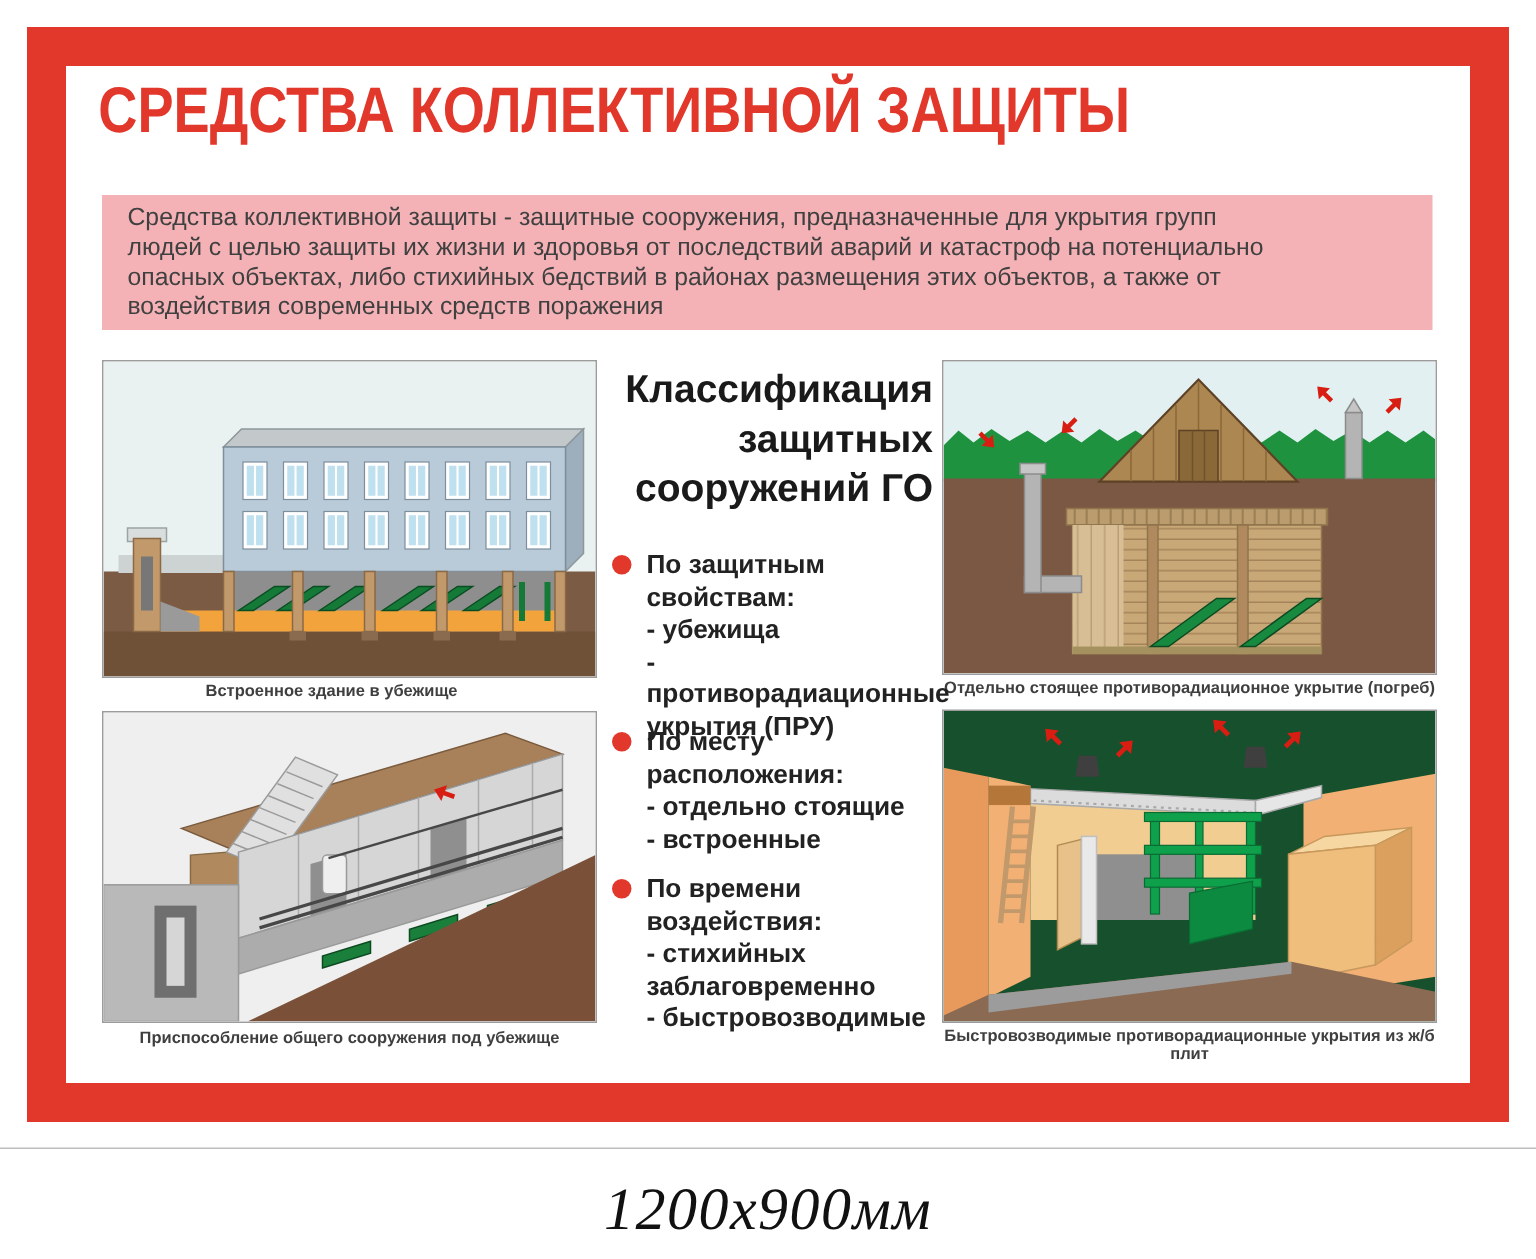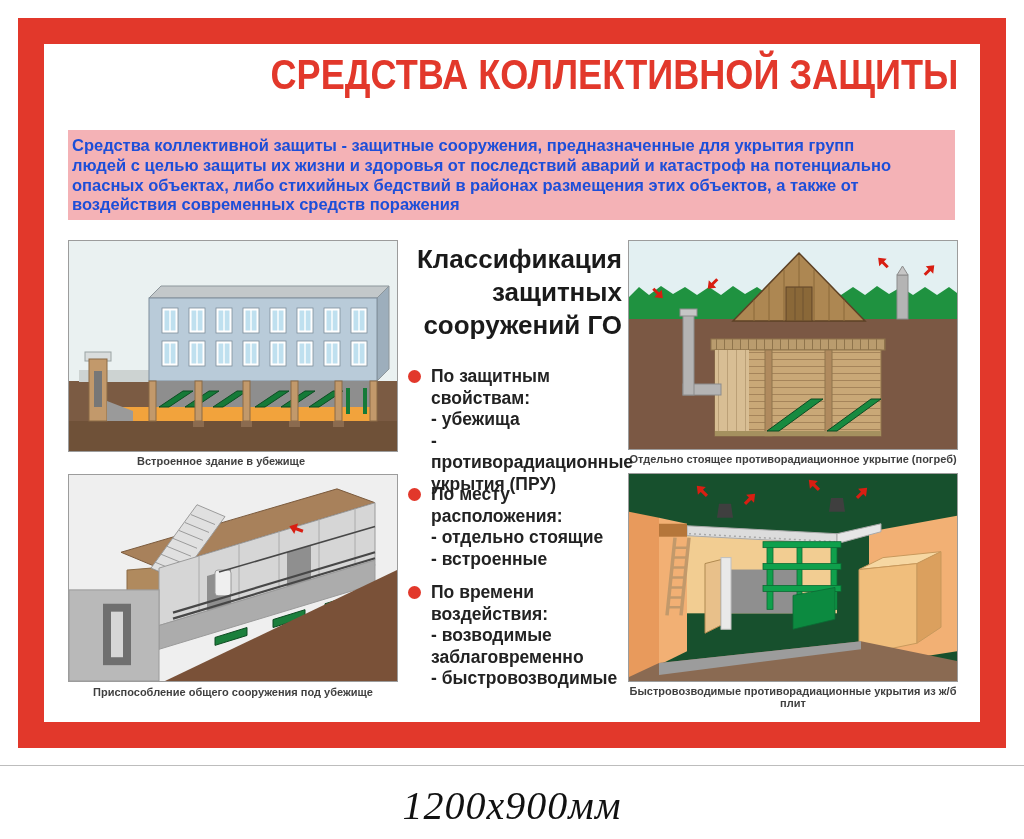--- a/index.html
+++ b/index.html
@@ -1,23 +1,23 @@
 <!DOCTYPE html>
 <html><head>
 <meta charset="utf-8">
 <style>
   *{margin:0;padding:0;box-sizing:border-box}
   html,body{background:#fff}
   body{font-family:"Liberation Sans",sans-serif}
   .stage{position:relative;width:1024px;height:839px;background:#fff;overflow:hidden}
   .poster{position:absolute;left:0;top:0;width:1024px;height:766px;background:#fff;border-bottom:1px solid #BDBDBD}
   .frame{position:absolute;left:18px;top:18px;width:988px;height:730px;border:26px solid #E2382B}
-  .title{position:absolute;left:0;top:53px;width:1024px;text-align:right;color:#E2382B;font-weight:bold;font-size:43px;line-height:1;white-space:nowrap}
+  .title{position:absolute;left:0;top:53px;width:1024px;text-align:left;color:#E2382B;font-weight:bold;font-size:43px;line-height:1;white-space:nowrap}
   .title span{display:inline-block;transform:scaleX(.84)}
-  .intro{position:absolute;left:68px;top:130px;width:887px;height:90px;background:#F4B2B6;color:#1d4ed8;font-weight:bold;font-size:16.5px;line-height:19.8px;padding:6px 4px;white-space:pre-line}
+  .intro{position:absolute;left:68px;top:130px;width:887px;height:90px;background:#F4B2B6;color:#404040;font-weight:normal;font-size:16.5px;line-height:19.8px;padding:6px 17px;white-space:pre-line}
   .fig{position:absolute;border:1px solid #9C9C9C;background:#fff;overflow:hidden}
   .fig svg{display:block}
   .cap{position:absolute;width:330px;text-align:center;font-size:11px;font-weight:bold;color:#3F3F3F}
   .clsheading{position:absolute;left:398px;top:243px;width:224px;text-align:right;font-weight:bold;font-size:26px;line-height:33px;color:#1A1A1A}
   .bullet{position:absolute;left:404px;width:218px}
   .dot{position:absolute;left:4px;top:4px;width:13px;height:13px;border-radius:50%;background:#E2382B}
   .btext{margin-left:27px;font-weight:bold;color:#222;font-size:17.5px;line-height:21.5px}
   .size{position:absolute;left:0;top:782px;width:1024px;text-align:center;font-family:"Liberation Serif",serif;font-style:italic;font-size:40px;color:#111;letter-spacing:1px}
 </style>
 </head>
@@ -264,21 +264,21 @@
         <div>По месту расположения:</div>
         <div>- отдельно стоящие</div>
         <div>- встроенные</div>
       </div>
     </div>
 
     <div class="bullet" style="top:582px">
       <span class="dot"></span>
       <div class="btext">
         <div>По времени воздействия:</div>
-        <div>- возводимые</div>
+        <div>- стихийных</div>
         <div>заблаговременно</div>
         <div>- быстровозводимые</div>
       </div>
     </div>
   </div>
 
   <div class="size">1200х900мм</div>
 </div>
 
 </body></html>

